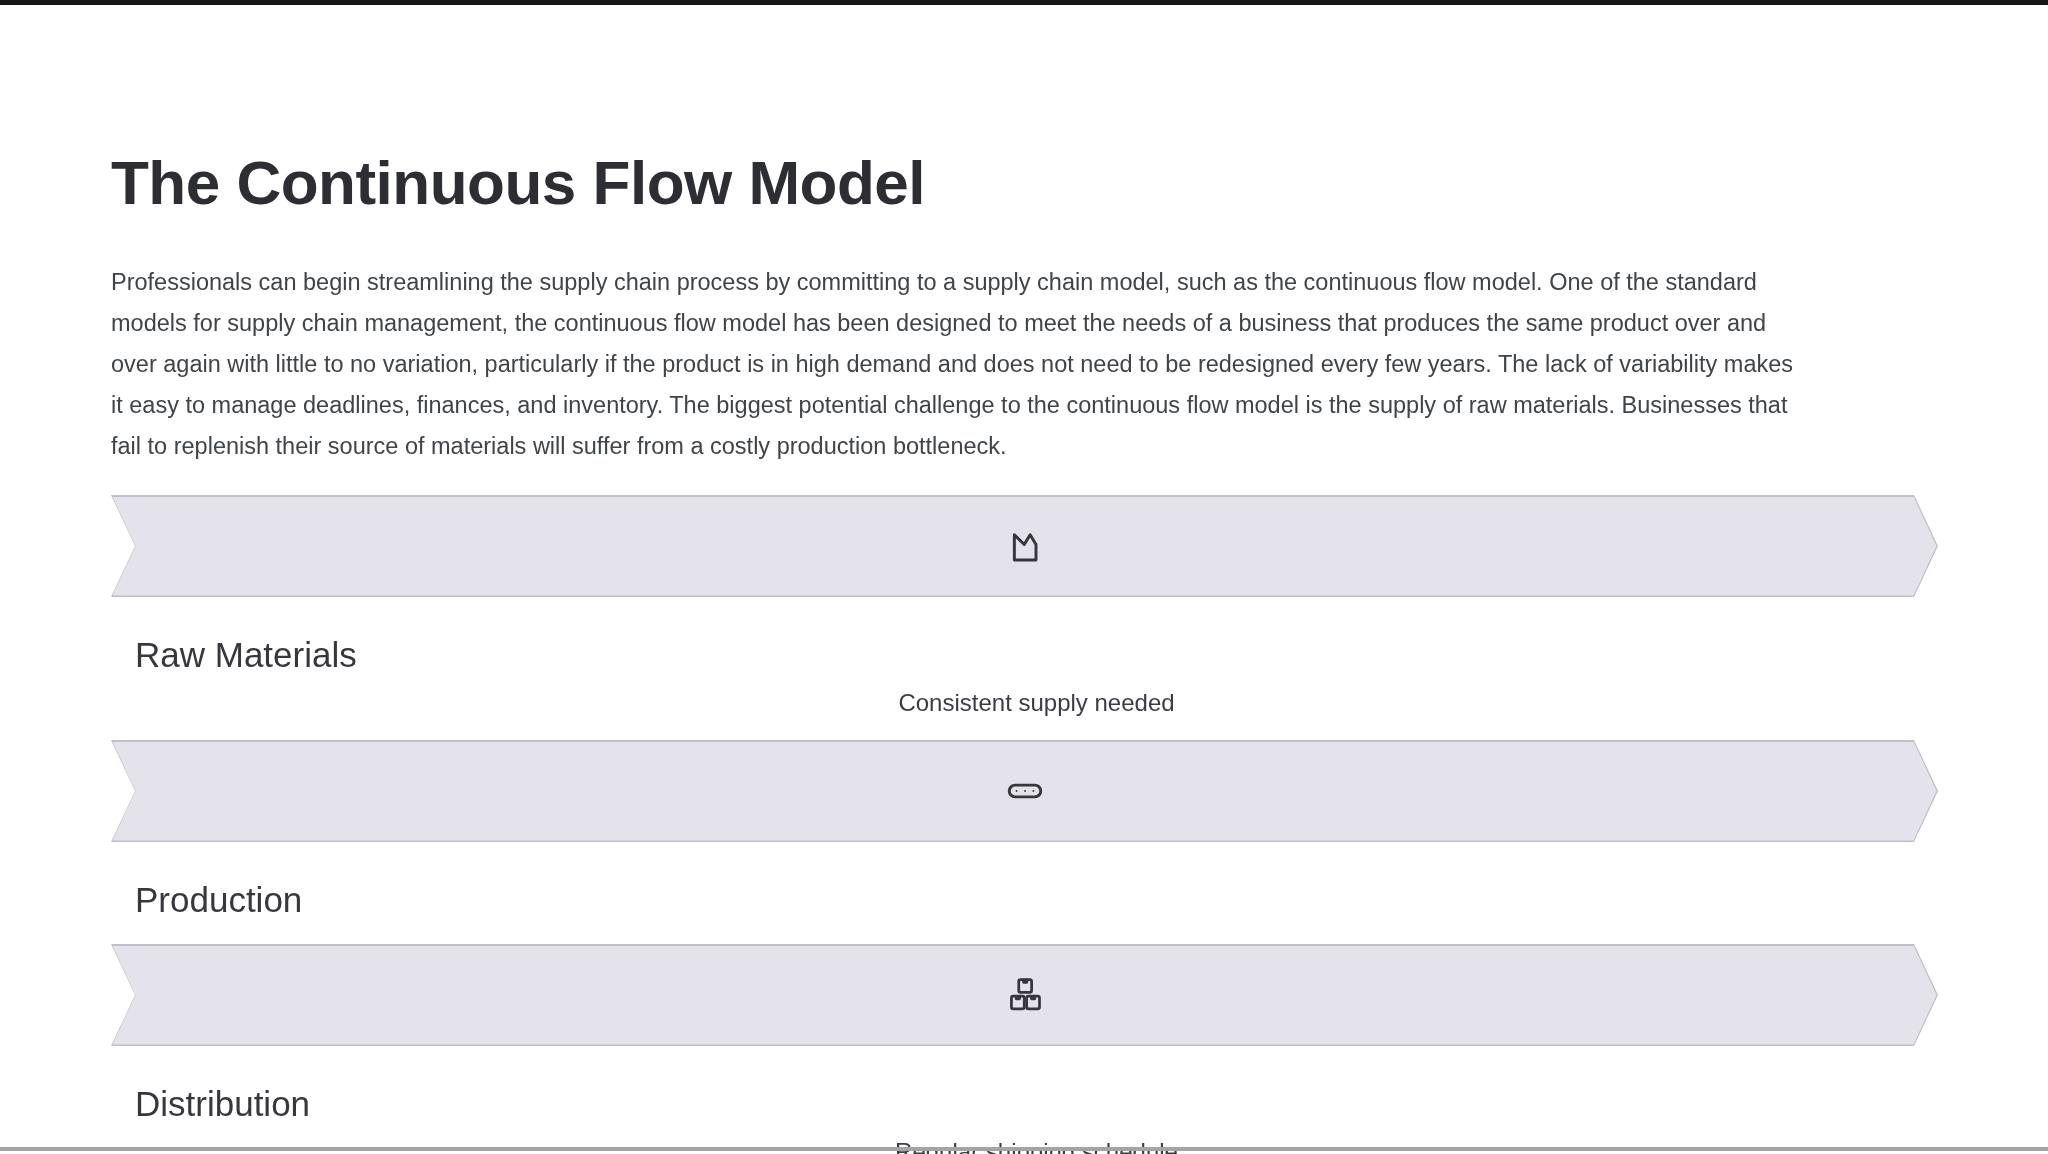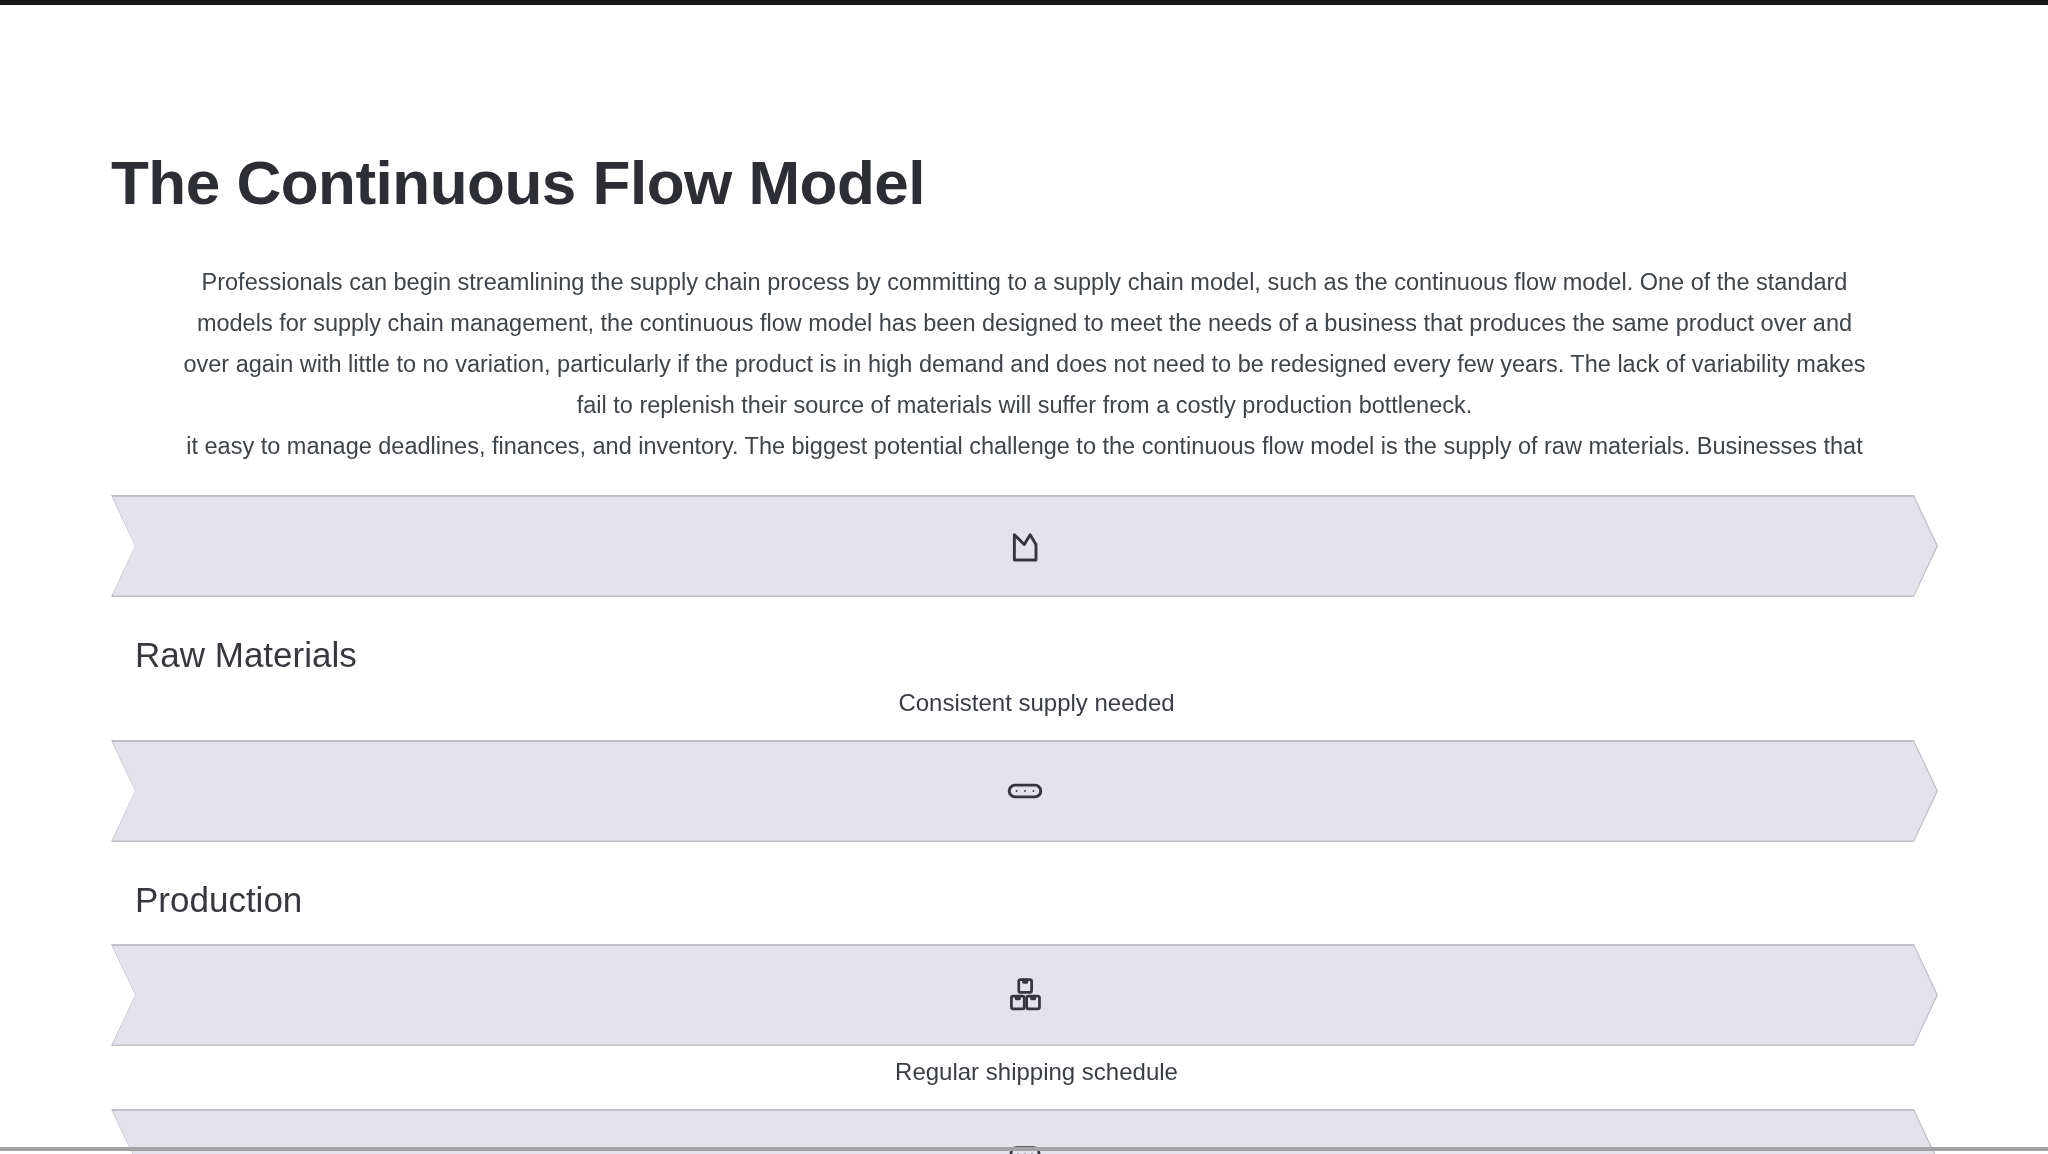--- a/index.html
+++ b/index.html
@@ -31,21 +31,20 @@
   }
   .paragraph {
     margin-top: 46px;
     font-size: 23.5px;
     color: #3f4449;
   }
   .paragraph .pline {
     display: block;
     line-height: 41px;
     white-space: nowrap;
-    text-align: center;
   }
   .flow-grid {
     margin-top: 28px;
     display: grid;
     grid-template-columns: 1fr;
     column-gap: 13px;
     row-gap: 22px;
   }
   .stage-cell { min-width: 0; }
   .chevron {
@@ -85,22 +84,22 @@
 <div class="top-bar"></div>
 
 <div class="content">
 
   <h1 class="page-title">The Continuous Flow Model</h1>
 
   <div class="paragraph">
     <span class="pline">Professionals can begin streamlining the supply chain process by committing to a supply chain model, such as the continuous flow model. One of the standard</span>
     <span class="pline">models for supply chain management, the continuous flow model has been designed to meet the needs of a business that produces the same product over and</span>
     <span class="pline">over again with little to no variation, particularly if the product is in high demand and does not need to be redesigned every few years. The lack of variability makes</span>
+    <span class="pline">it easy to manage deadlines, finances, and inventory. The biggest potential challenge to the continuous flow model is the supply of raw materials. Businesses that</span>
     <span class="pline">fail to replenish their source of materials will suffer from a costly production bottleneck.</span>
-    <span class="pline">it easy to manage deadlines, finances, and inventory. The biggest potential challenge to the continuous flow model is the supply of raw materials. Businesses that</span>
   </div>
 
   <div class="flow-grid">
 
     <div class="stage-cell">
       <div class="chevron">
         <div class="chev-border"></div>
         <div class="chev-fill">
           <span class="stage-icon">
             <svg width="46" height="44" viewBox="0 0 24 24" fill="none" stroke="#36363e" stroke-width="1.6" stroke-linecap="round" stroke-linejoin="round">
@@ -139,20 +138,21 @@
               <rect x="8.6" y="3.6" width="7" height="7" rx="1"></rect>
               <path d="M11.2 3.8 v1.3 h1.8 V3.8"></path>
               <rect x="4.6" y="12.6" width="7" height="7" rx="1"></rect>
               <path d="M7.2 12.8 v1.3 h1.8 v-1.3"></path>
               <rect x="12.9" y="12.6" width="7" height="7" rx="1"></rect>
               <path d="M15.5 12.8 v1.3 h1.8 v-1.3"></path>
             </svg>
           </span>
         </div>
       </div>
+      <div class="stage-name">Distribution</div>
       <div class="stage-desc">Regular shipping schedule</div>
     </div>
 
     <div class="stage-cell">
       <div class="chevron">
         <div class="chev-border"></div>
         <div class="chev-fill">
           <span class="stage-icon">
             <svg width="44" height="44" viewBox="0 0 24 24" fill="none" stroke="#36363e" stroke-width="1.5" stroke-linecap="round" stroke-linejoin="round">
               <path d="M4.4 9.2 v-1 c0-1.9 1.2-3 3-3 h9.2 c1.8 0 3 1.1 3 3 v1 a1.9 1.9 0 0 1 -3.8 0 a1.9 1.9 0 0 1 -3.8 0 a1.9 1.9 0 0 1 -3.8 0 a1.9 1.9 0 0 1 -3.8 0 Z"></path>

